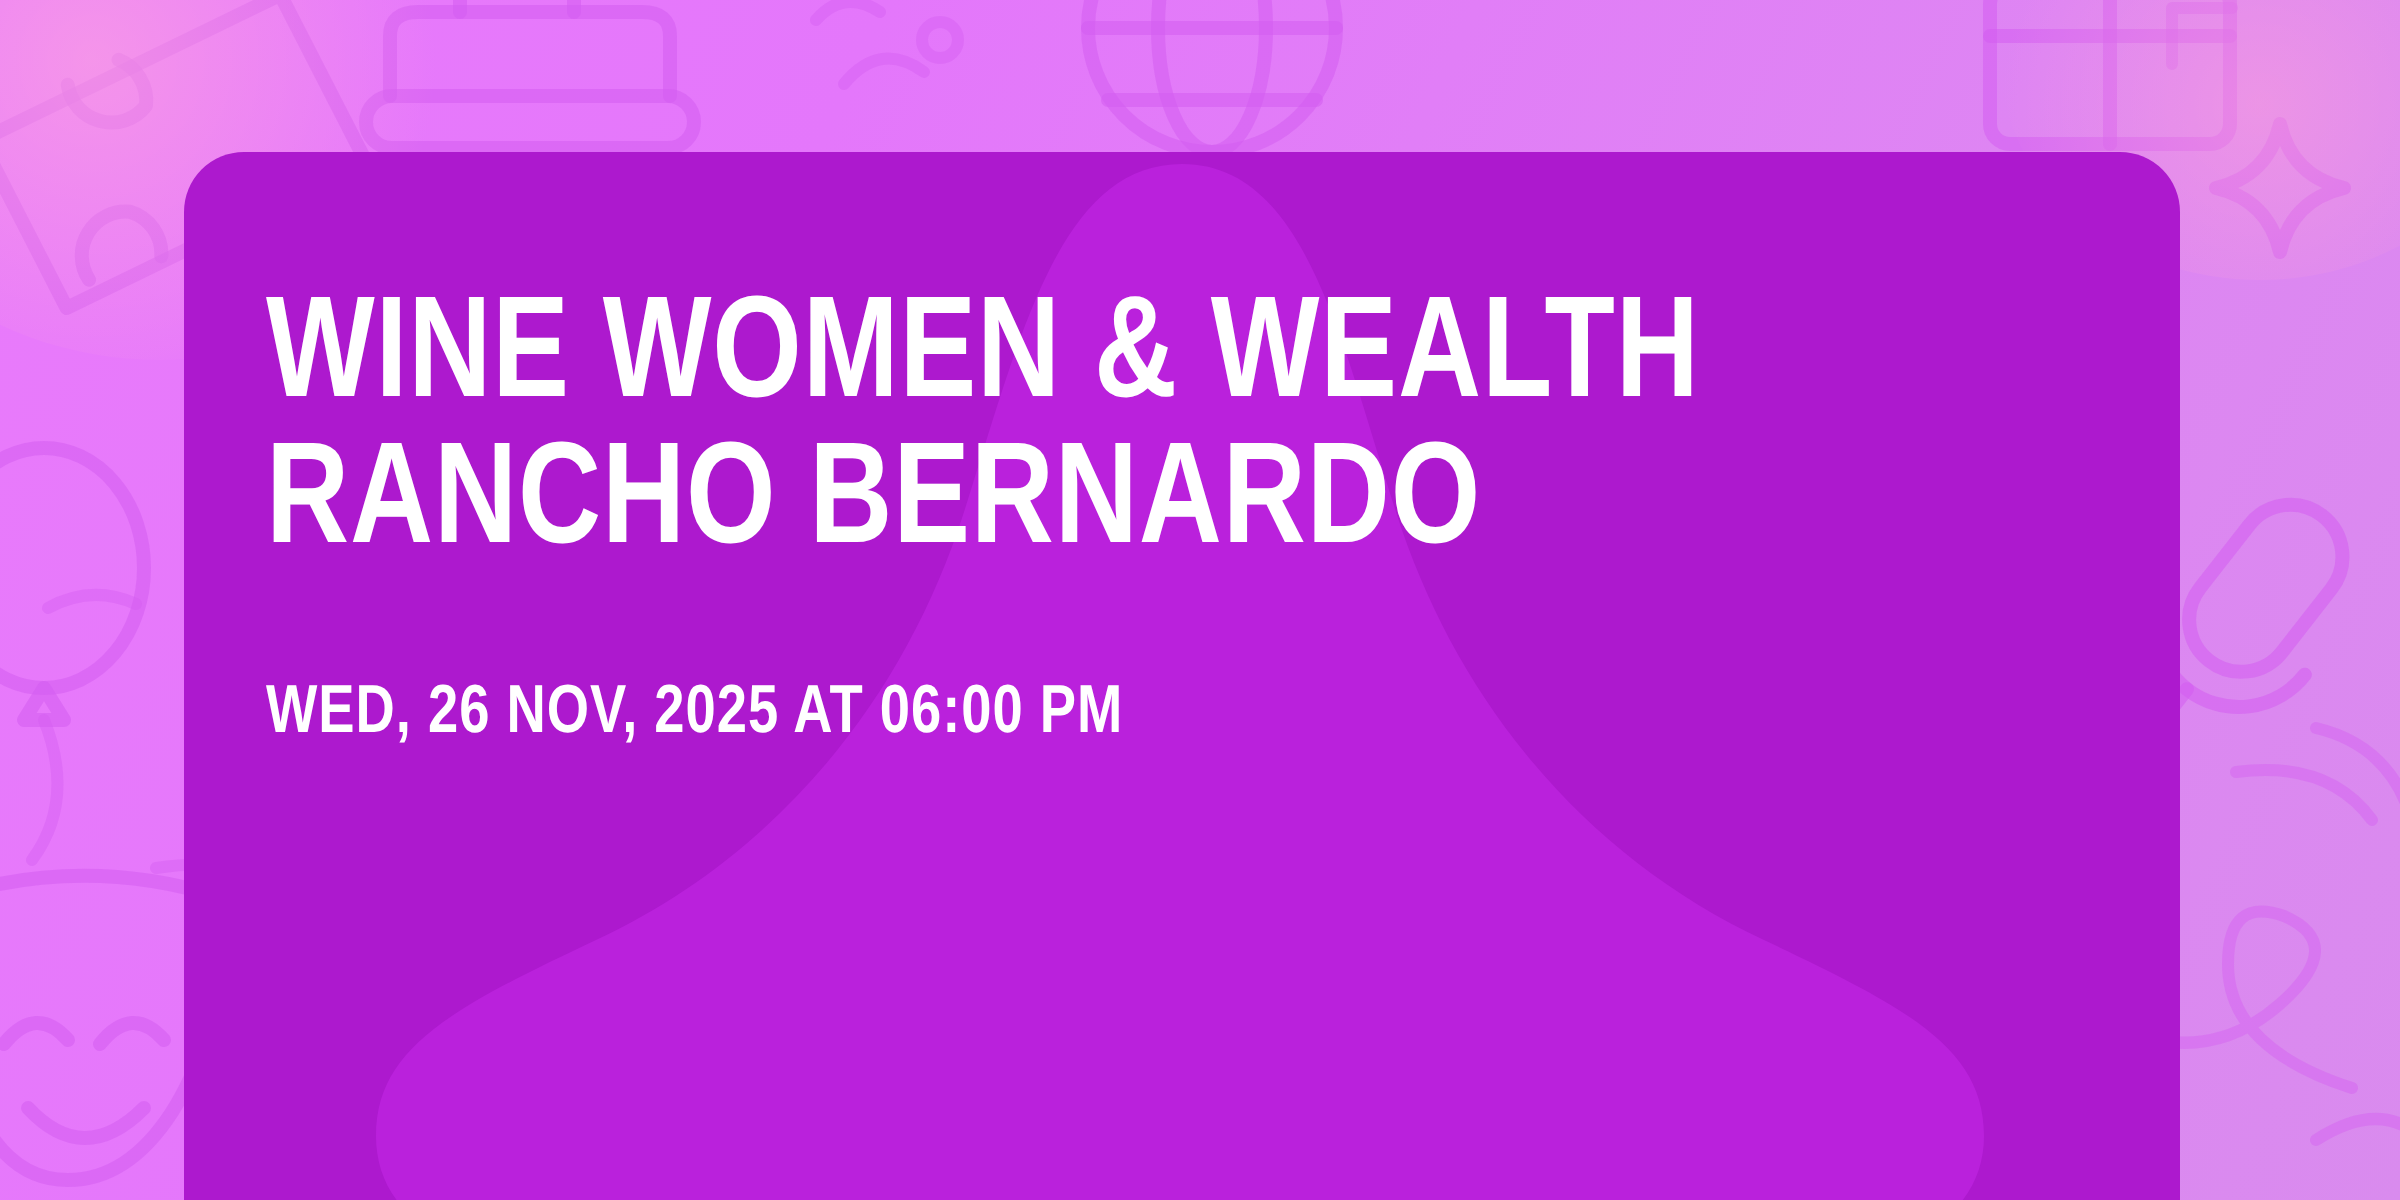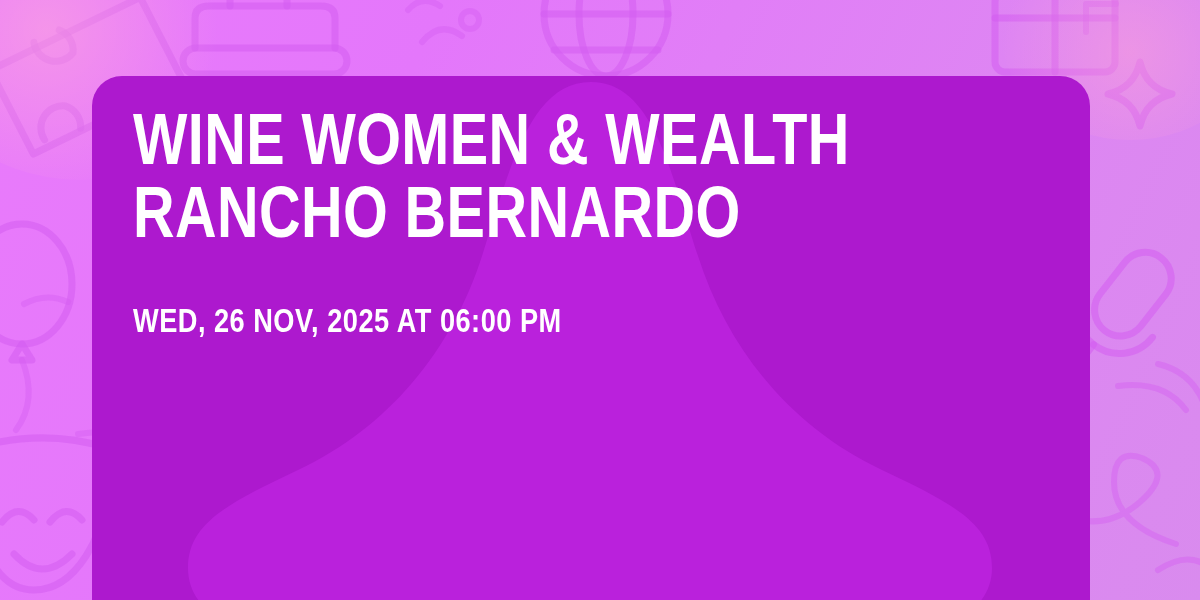--- a/index.html
+++ b/index.html
@@ -93,21 +93,21 @@
     top: 0;
     width: 998px;
     height: 560px;
     pointer-events: none;
   }
   #card-blob svg { display: block; }
 
   #card-content {
     position: relative;
     z-index: 2;
-    padding: 27px 44px 0 41px;
+    padding: 62px 44px 0 41px;
   }
 
   #event-title {
     margin: 0;
     color: #FFFFFF;
     font-family: "Liberation Sans Narrow", "Liberation Sans", sans-serif;
     font-weight: 700;
     font-size: 72px;
     line-height: 1.02;
     letter-spacing: 0.5px;

